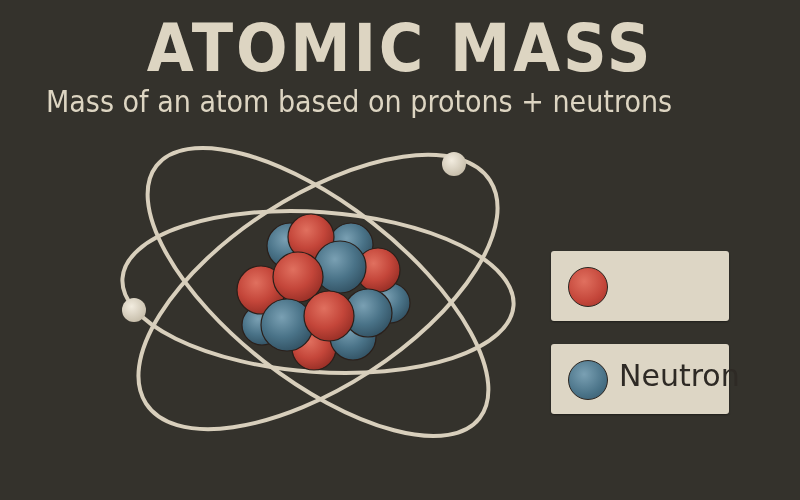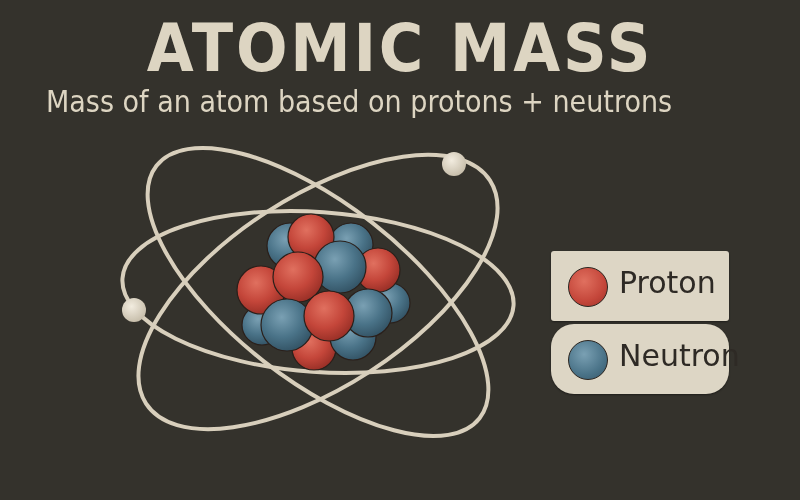--- a/index.html
+++ b/index.html
@@ -54,18 +54,17 @@
     <circle cx="368" cy="313" r="24" fill="url(#ng)"></circle>
     <circle cx="287" cy="325" r="26" fill="url(#ng)"></circle>
     <circle cx="329" cy="316" r="25" fill="url(#pg)"></circle>
   </g>
   <circle cx="454" cy="164" r="12" fill="url(#eg)"></circle>
   <circle cx="134" cy="310" r="12" fill="url(#eg)"></circle>
 </svg>
 
 <div class="legend-box" style="top:251px;">
   <div class="legend-swatch" style="background:radial-gradient(circle at 40% 35%,#e0705f,#c4463a 60%,#9c3128);"></div>
-  <span class="legend-label">Proton</span>
 </div>
-<div class="legend-box" style="top:324px;border-radius:23px;">
+<div class="legend-box" style="top:344px;">
   <div class="legend-swatch" style="background:radial-gradient(circle at 40% 35%,#7aa0b3,#4a7388 60%,#355668);"></div>
   <span class="legend-label">Neutron</span>
 </div>
 
 </body></html>

